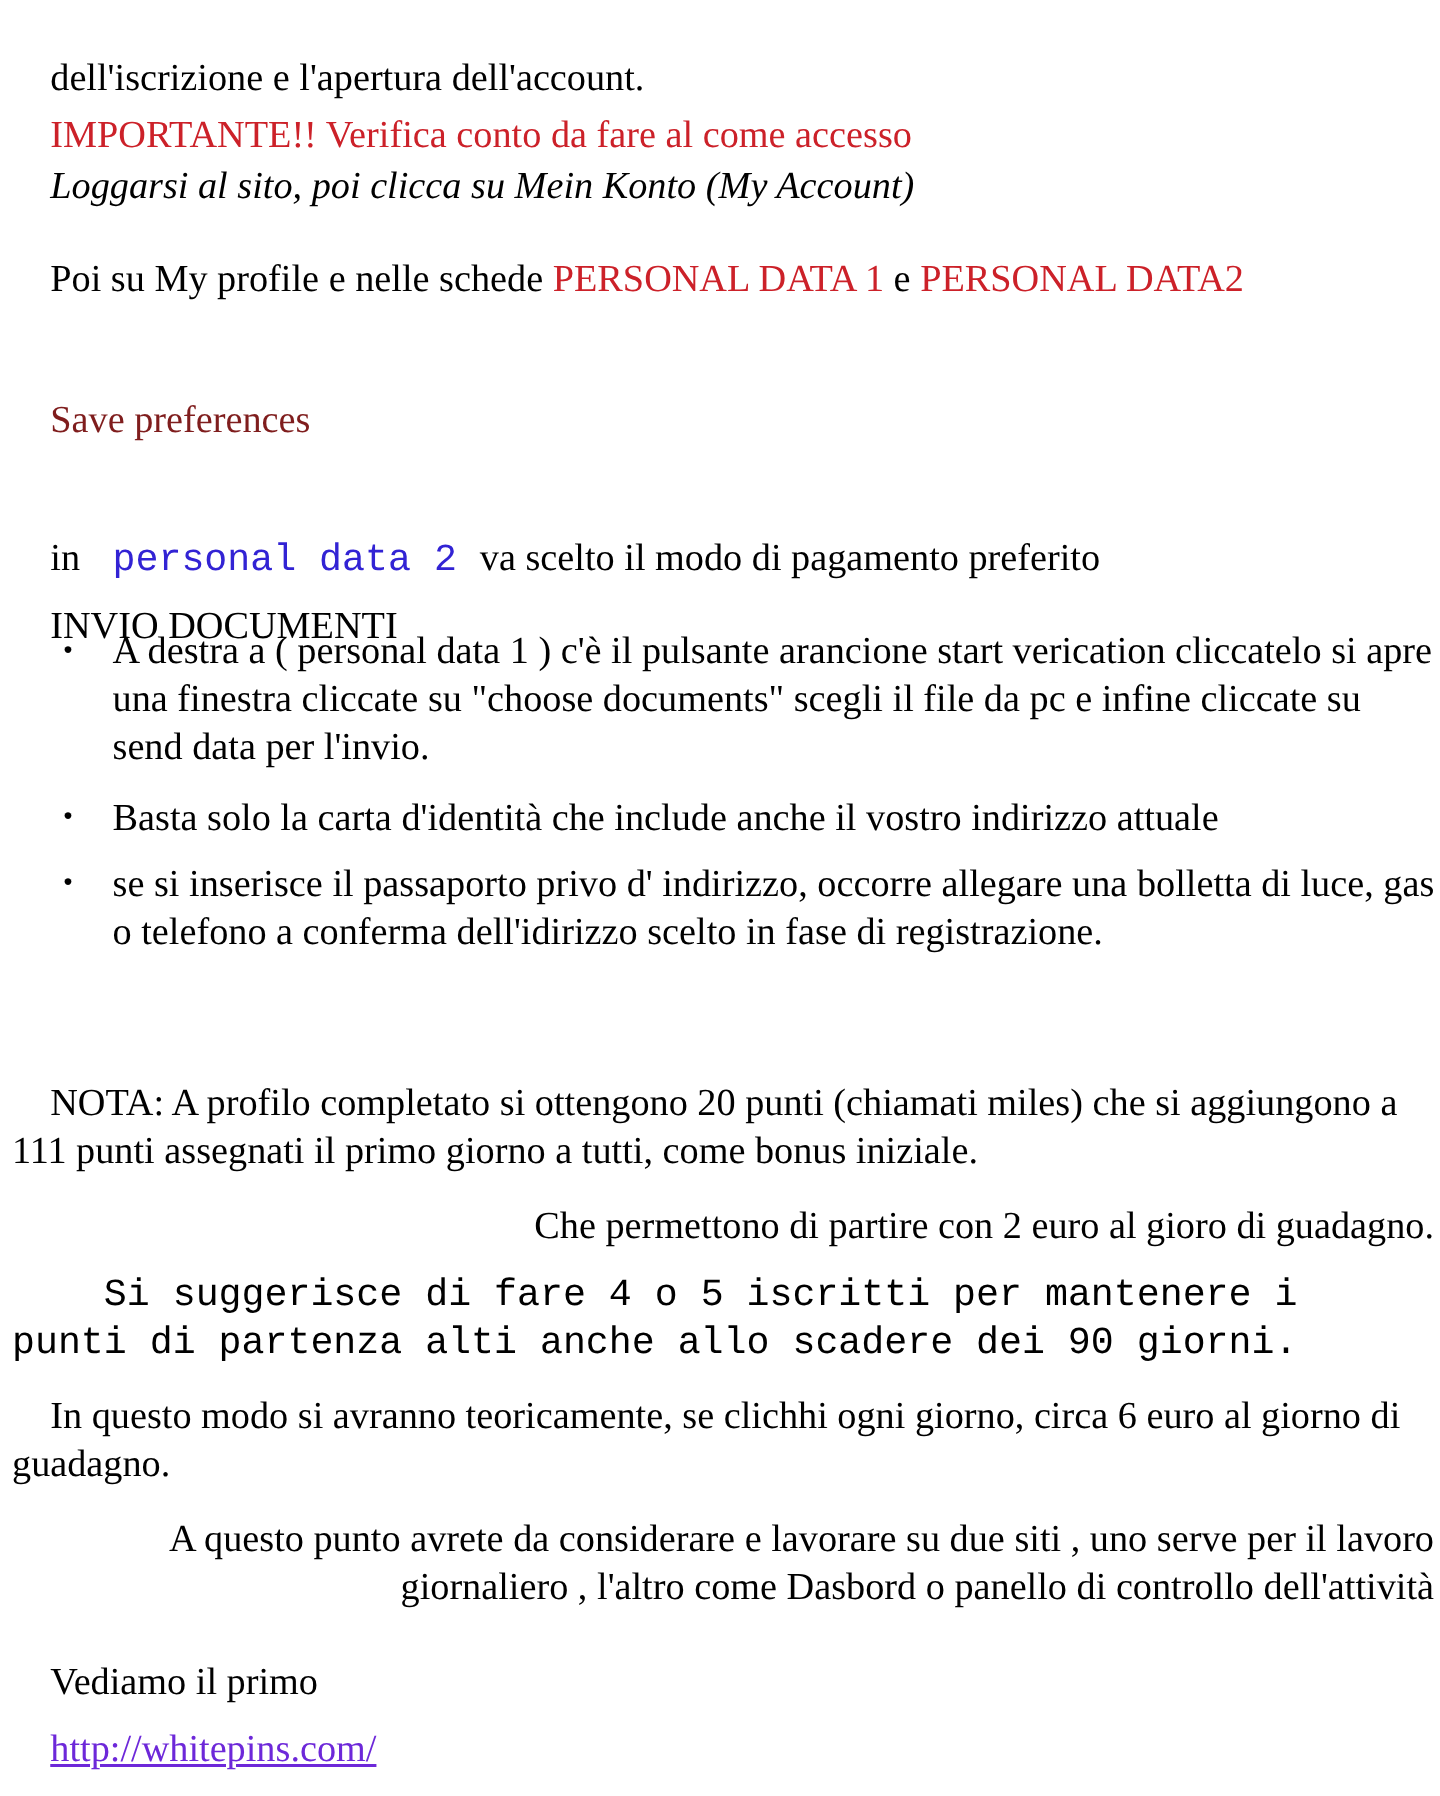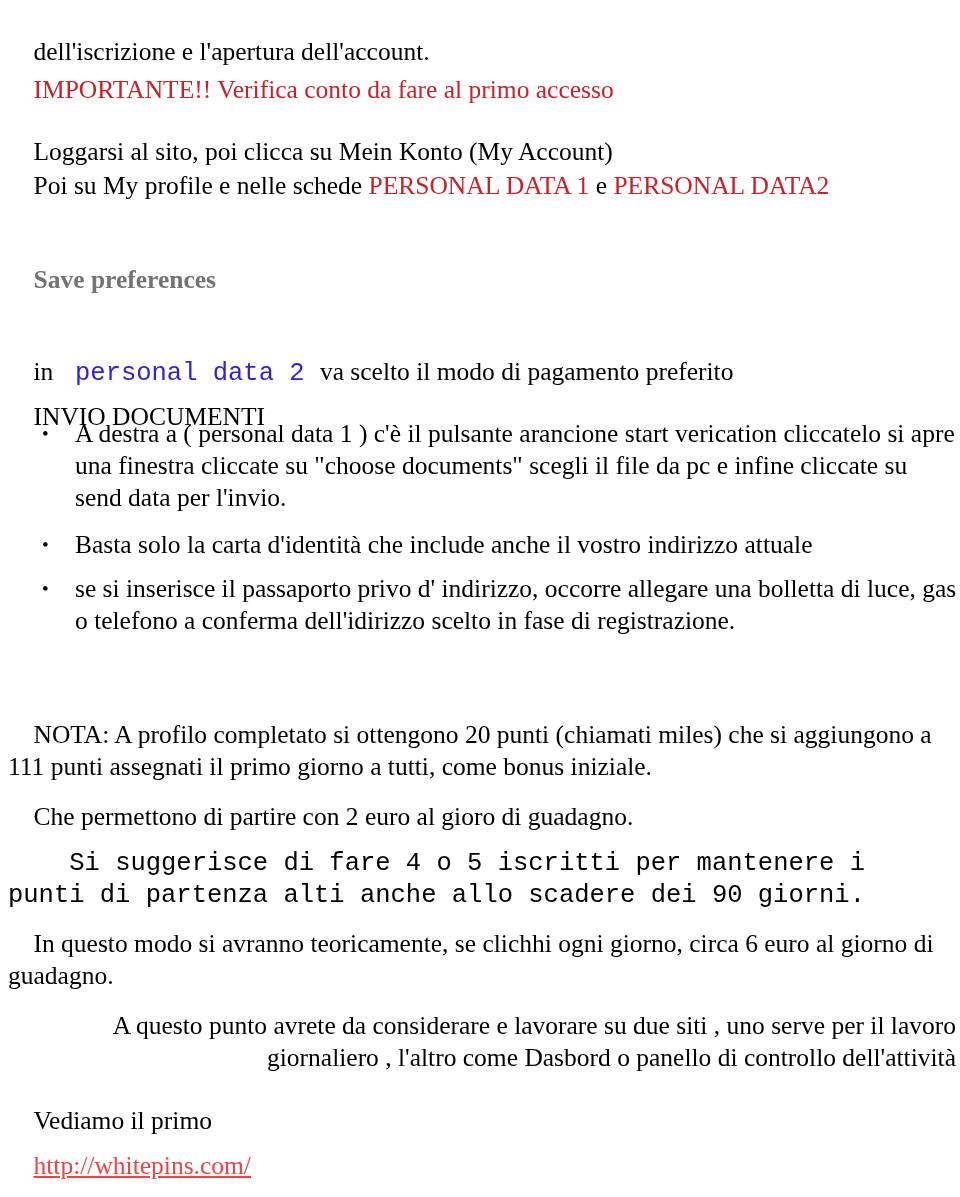--- a/index.html
+++ b/index.html
@@ -52,43 +52,43 @@
     font-size: 19px;
     line-height: 32px;
   }
   .bullet .btext {
     display: block;
     margin-left: 33px;
   }
 
   
   .c-red    { color: #CC2129; }
-  .c-green  { color: #737373; font-weight: bold; }
+  .c-green  { color: #7f1d1d; }
   .c-blue   { color: #3223D4; font-family: Liberation Mono, monospace; }
 
   a.link {
-    color: #ef4444;
+    color: #6d28d9;
     text-decoration: underline;
     cursor: pointer;
   }
 </style>
 </head>
 <body>
 
 <div class="page">
 
   <div class="para" style="top:4px;">
     <span>dell'iscrizione e l'apertura dell'account.</span>
   </div>
 
   <div class="para" style="top:42px;">
-    <span class="c-red">IMPORTANTE!! Verifica conto da fare al primo accesso</span>
+    <span class="c-red">IMPORTANTE!! Verifica conto da fare al come accesso</span>
   </div>
 
-  <div class="para" style="top:104px;">
+  <div class="para" style="top:76px;font-style:italic;">
     <span>Loggarsi al sito, poi clicca su Mein Konto (My Account)</span>
   </div>
 
   <div class="para" style="top:138px;">
     <span>Poi su My profile e nelle schede </span><span class="c-red">PERSONAL DATA 1</span><span> e </span><span class="c-red">PERSONAL DATA2</span>
   </div>
 
 
   <div class="para" style="top:232px;">
     <span class="c-green">Save preferences</span>
@@ -114,21 +114,21 @@
 
   <div class="bullet" style="top:573px;">
     <span class="marker">•</span>
     <span class="btext">se si inserisce il passaporto privo d' indirizzo, occorre allegare una bolletta di luce, gas o telefono a conferma dell'idirizzo scelto in fase di registrazione.</span>
   </div>
 
   <div class="para" style="top:687px;">
     <span>NOTA: A profilo completato si ottengono 20 punti (chiamati miles) che si aggiungono a 111 punti assegnati il primo giorno a tutti, come bonus iniziale.</span>
   </div>
 
-  <div class="para" style="top:769px;">
+  <div class="para" style="top:769px;text-align:right;">
     <span>Che permettono di partire con 2 euro al gioro di guadagno.</span>
   </div>
 
   <div class="para" style="top:816px;font-family:Liberation Mono, monospace;">
     <span>Si suggerisce di fare 4 o 5 iscritti per mantenere i punti di partenza alti anche allo scadere dei 90 giorni.</span>
   </div>
 
   <div class="para" style="top:896px;">
     <span>In questo modo si avranno teoricamente, se clichhi ogni giorno, circa 6 euro al giorno di guadagno.</span>
   </div>

